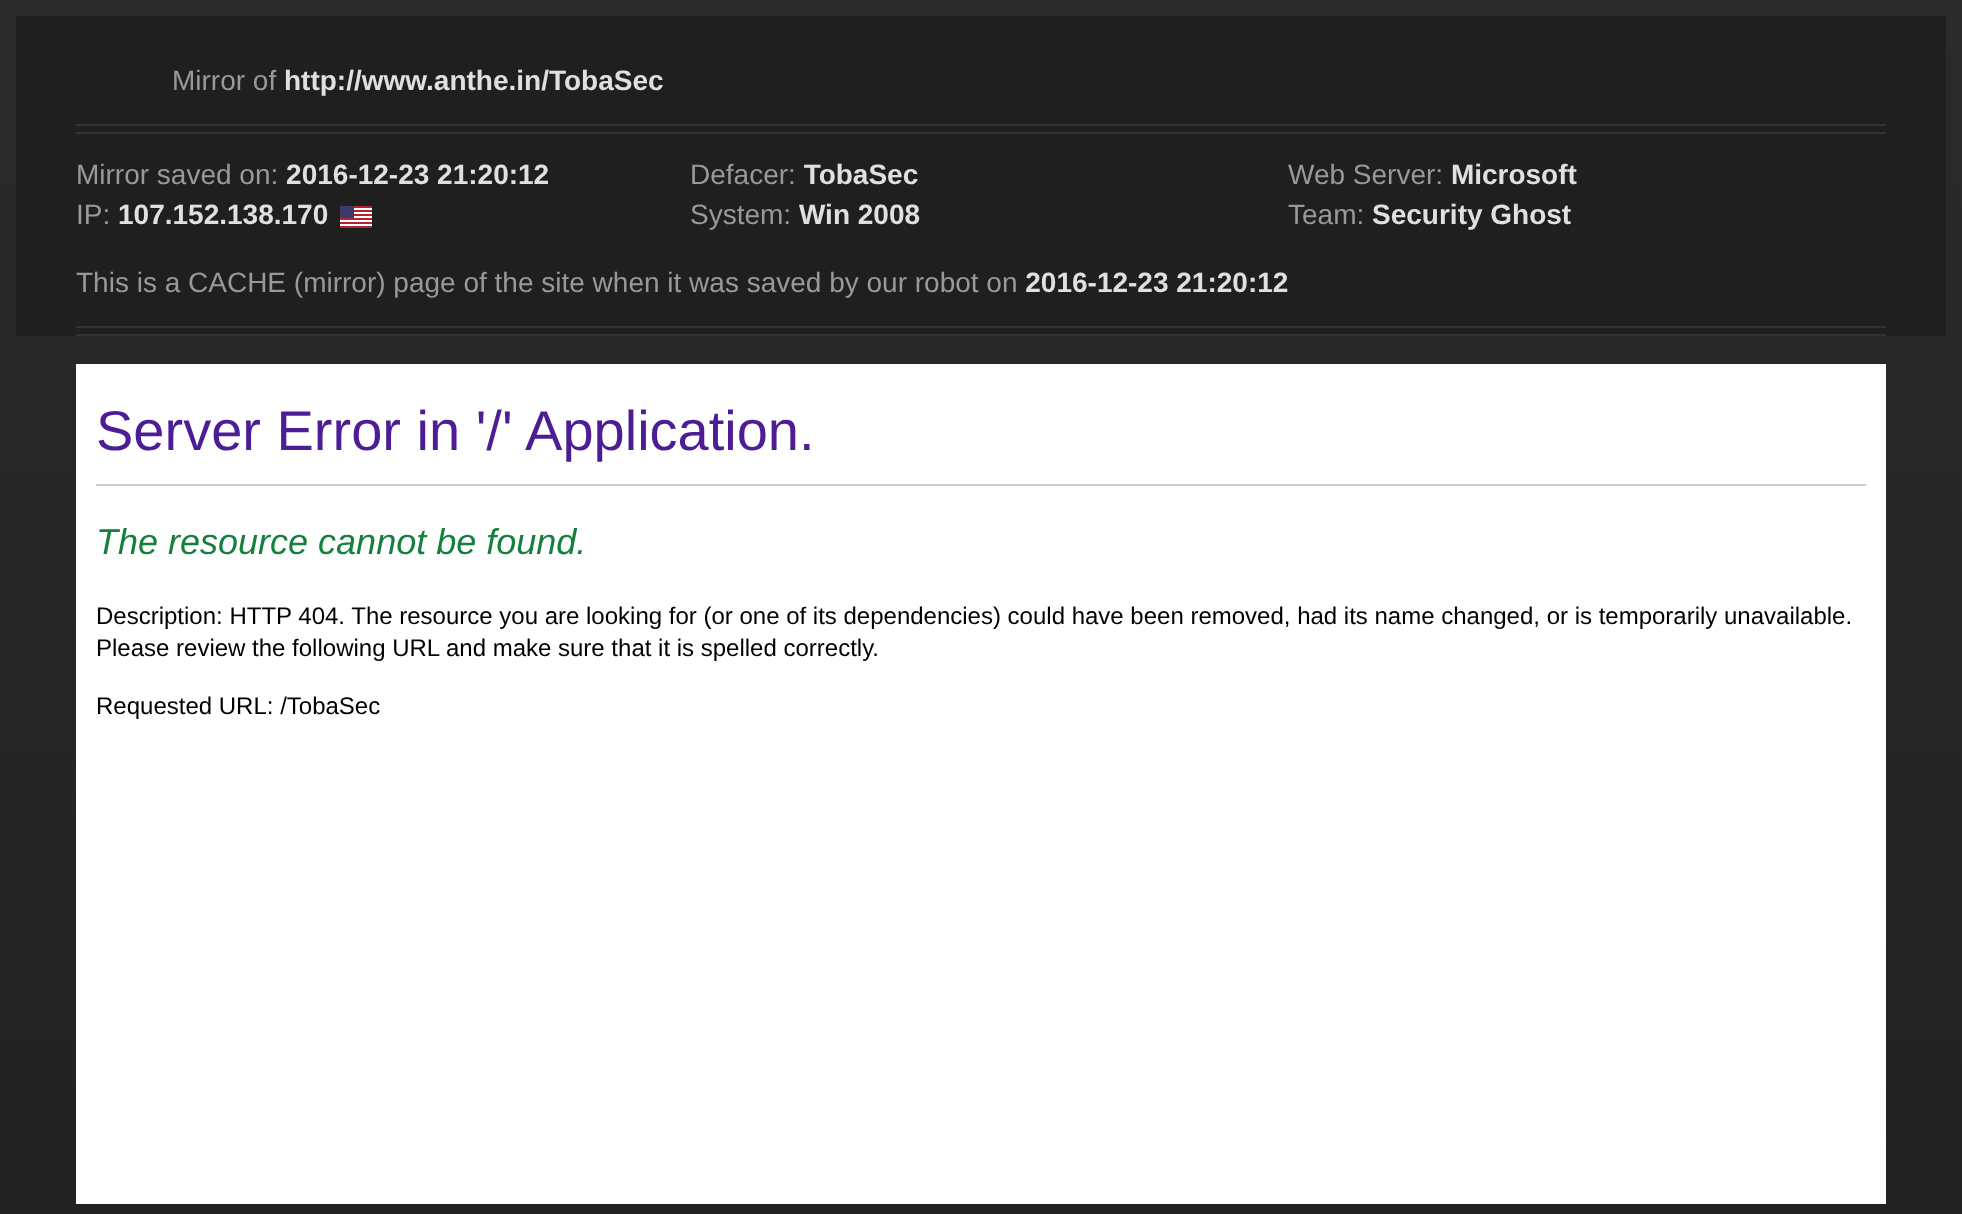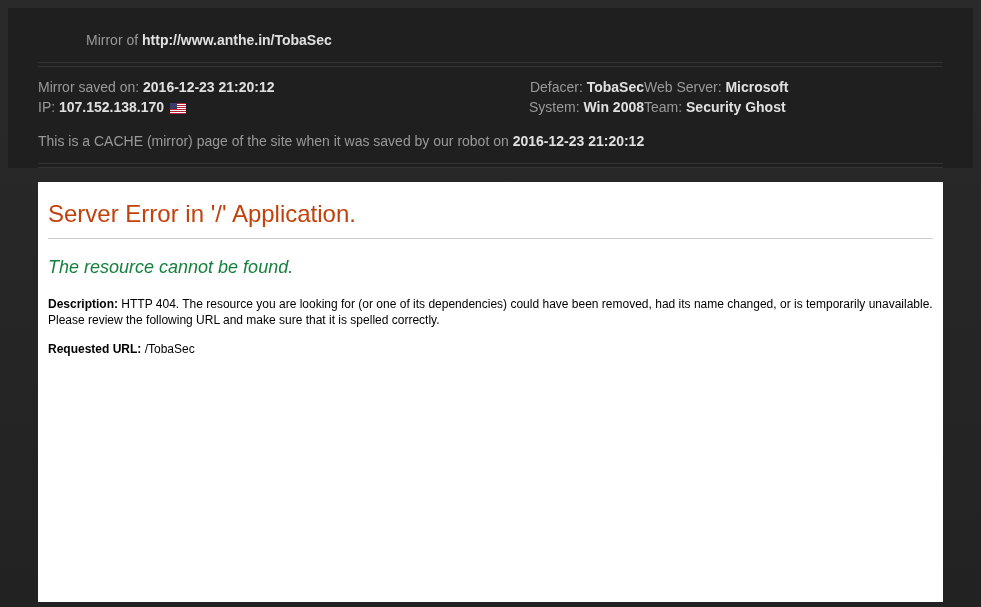--- a/index.html
+++ b/index.html
@@ -34,21 +34,21 @@
       border-bottom: 1px solid #333;
       margin: 2px 0;
     }
     .info-grid {
       display: flex;
       padding: 8px 0;
     }
     .info-col {
       flex: 1;
     }
-    .info-col:nth-child(2) { margin-left: 8px; text-align: right; }
+    .info-col:nth-child(2) { margin-left: 8px; }
     .info-row {
       line-height: 20px;
       color: #999;
     }
     .info-val {
       color: #e0e0e0;
       font-weight: bold;
     }
     .flag {
       display: inline-block;
@@ -81,23 +81,23 @@
       padding: 0 30px;
     }
     .error-page {
       background: #fff;
       margin-top: 14px;
       padding: 12px 10px;
       font-family: Verdana, Arial, sans-serif;
       min-height: 420px;
     }
     .error-h1 {
-      color: #c2410c;
+      color: #4c1d95;
       font-family: Verdana, Arial, sans-serif;
-      font-size: 24px;
+      font-size: 28px;
       font-weight: normal;
       padding: 6px 0 10px 0;
     }
     .error-hr {
       border: none;
       border-top: 1px solid #ccc;
       margin-bottom: 18px;
     }
     .error-h2 {
       color: #15803d;
@@ -108,21 +108,21 @@
       padding-bottom: 18px;
     }
     .error-desc {
       font-family: Arial, sans-serif;
       font-size: 12px;
       color: #000;
       line-height: 1.35;
       padding-bottom: 14px;
     }
     .error-desc b, .error-req b {
-      font-weight: bold;
+      font-weight: normal;
       text-align: right;
     }
     .error-req {
       font-family: Arial, sans-serif;
       font-size: 12px;
       color: #000;
     }
   </style>
 </head>
 <body>

